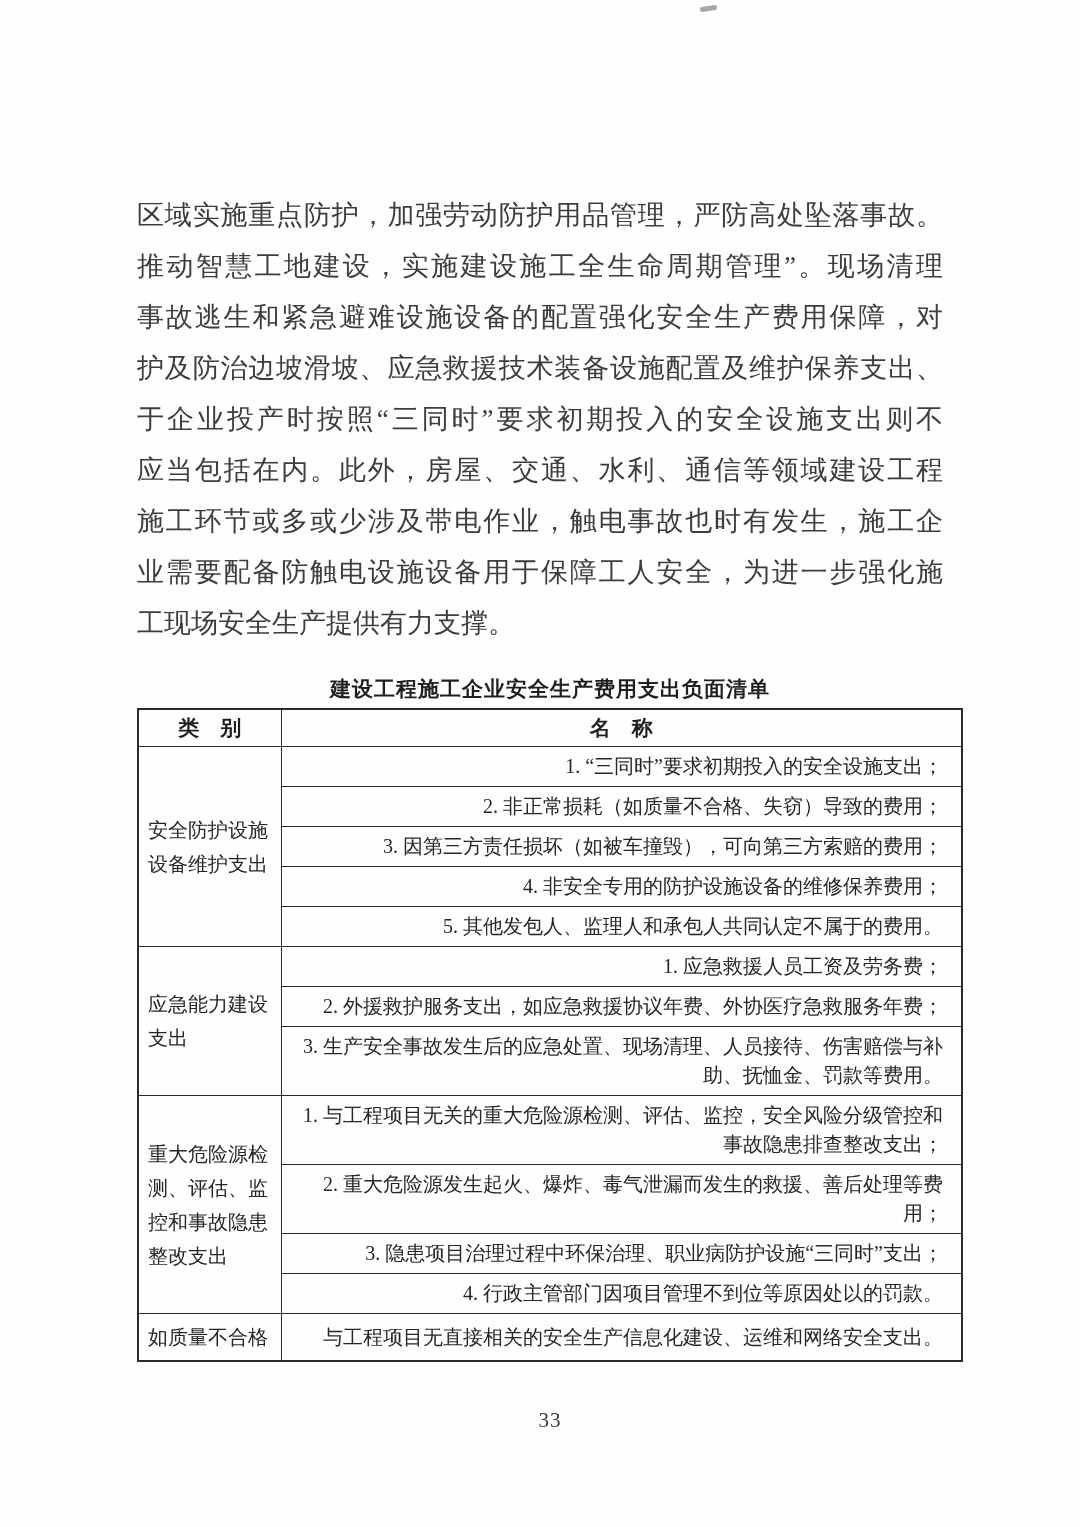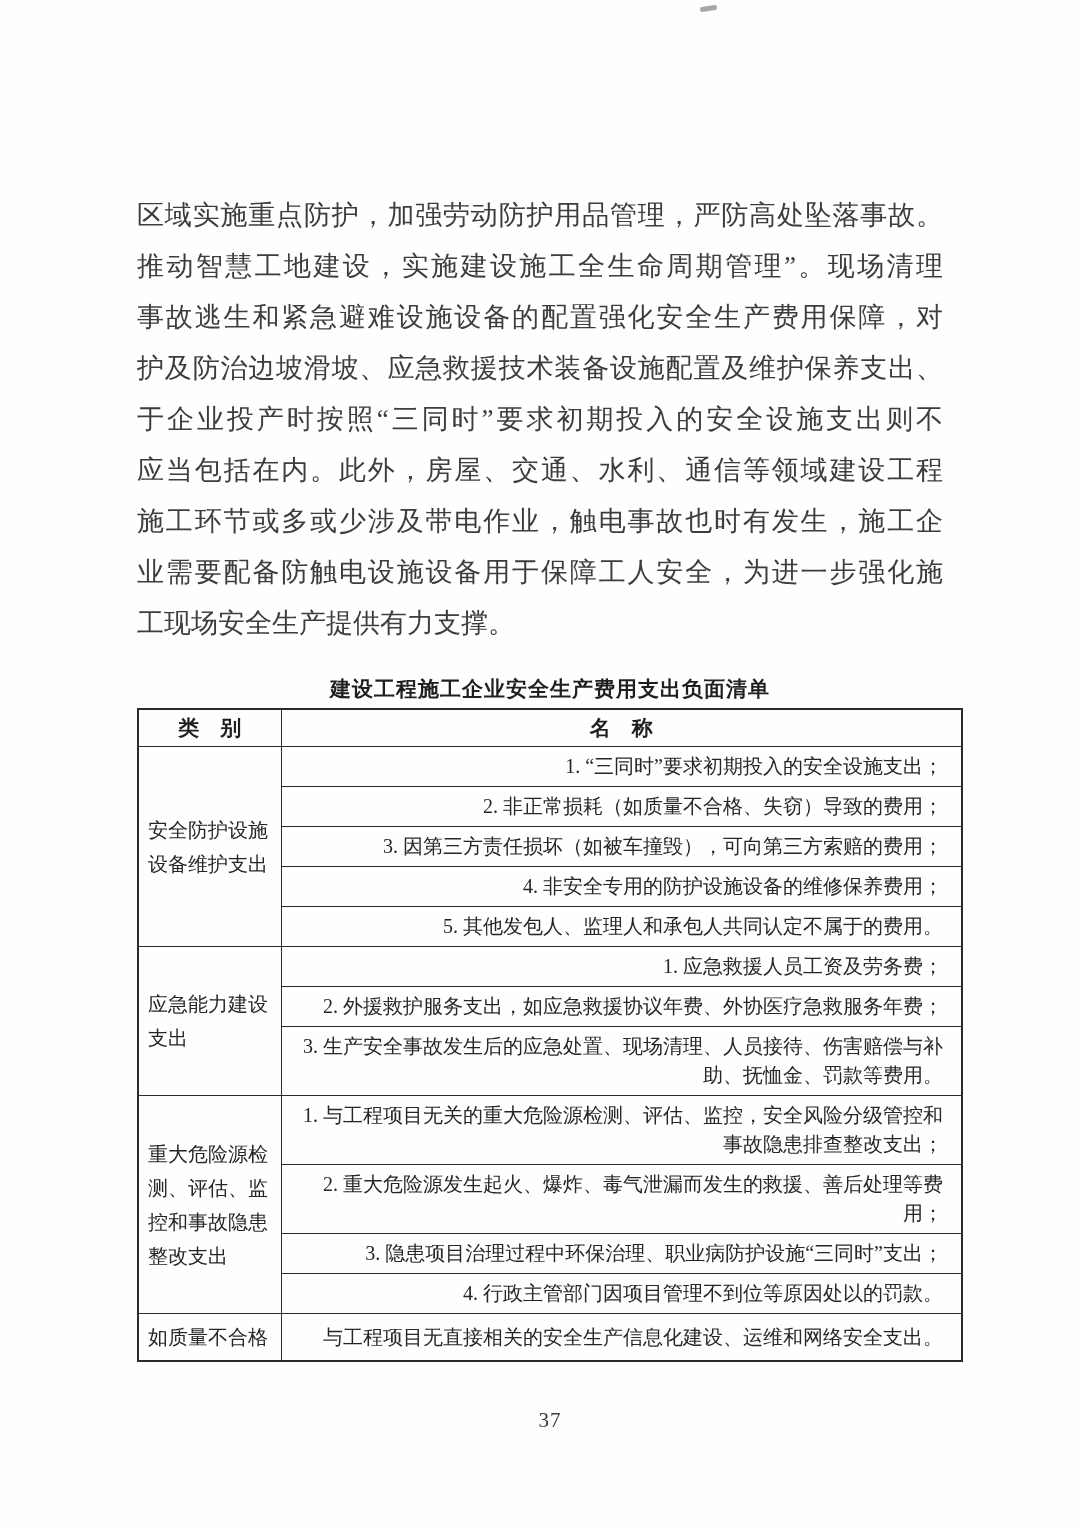--- a/index.html
+++ b/index.html
@@ -161,16 +161,16 @@
           <tr>
             <td class="item">4. 行政主管部门因项目管理不到位等原因处以的罚款。</td>
           </tr>
           <tr>
             <td class="cat" rowspan="1">如质量不合格</td>
             <td class="item">与工程项目无直接相关的安全生产信息化建设、运维和网络安全支出。</td>
           </tr>
         </tbody>
     </table>
 
-    <div class="page-num">37</div>
+    <div class="page-num">33</div>
 
   </div>
 </div>
 
 </body></html>

